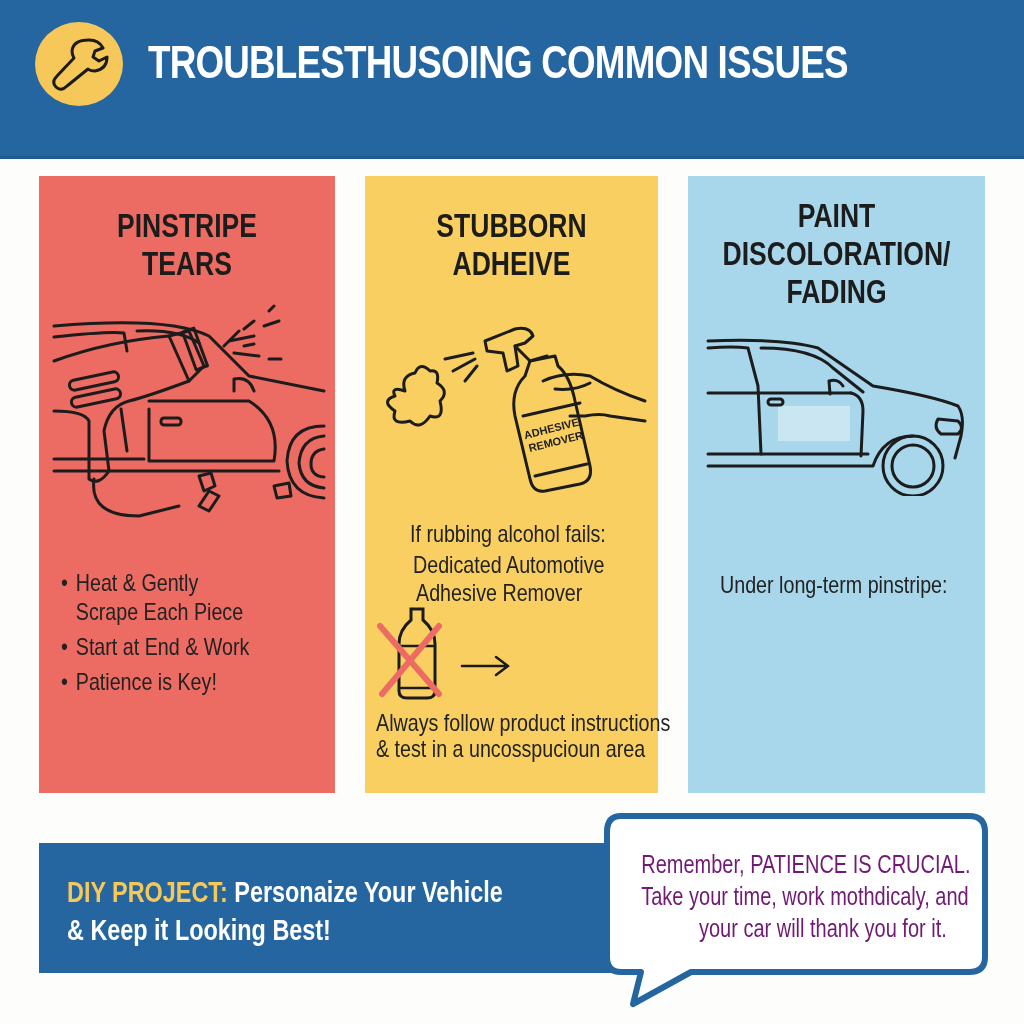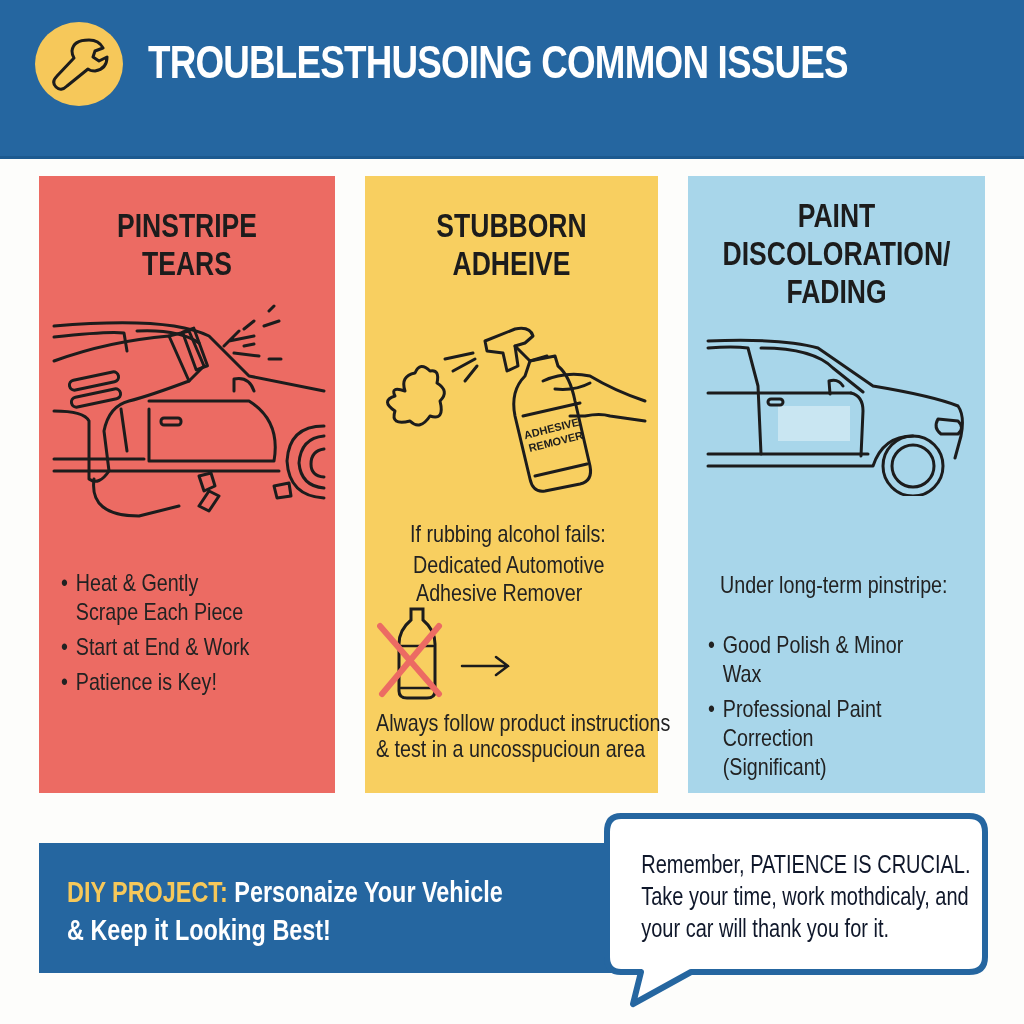--- a/index.html
+++ b/index.html
@@ -24,21 +24,21 @@
     .bullets li { position: relative; padding-left: 18px; font-size: 24px; line-height: 29px; margin-bottom: 6px; transform: scaleX(0.82); transform-origin: left center; white-space: pre-line; color: #222; }
     .bullets li::before { content: "•"; position: absolute; left: 0; top: 0; }
 
     .plain { position: absolute; font-size: 24px; line-height: 29px; transform: scaleX(0.82); transform-origin: left center; white-space: nowrap; color: #222; }
 
     .banner { position: absolute; left: 39px; top: 843px; width: 600px; height: 130px; background: #2566a0; }
     .banner .text { position: absolute; left: 28px; top: 30px; font-size: 30px; line-height: 38px; color: #ffffff; font-weight: bold; transform: scaleX(0.78); transform-origin: left center; white-space: nowrap; }
     .banner .accent { color: #f6c85a; }
 
     .bubble { position: absolute; left: 603px; top: 812px; }
-    .bubble .btext { position: absolute; left: 0; top: 36px; width: 382px; text-align: left; font-size: 25px; line-height: 32px; color: #0f172a; }
+    .bubble .btext { position: absolute; left: 0; top: 36px; width: 382px; text-align: right; font-size: 25px; line-height: 32px; color: #701a75; }
     .bubble .btext div { transform: scaleX(0.80); transform-origin: center; white-space: nowrap; }
   </style>
 </head>
 <body>
 
 <div class="header">
   <div class="badge">
     <svg width="60" height="60" viewBox="0 0 60 60">
       <path d="M40 6 q10 0 14 8 l-8 3 -2 6 6 4 8-4 q0 12 -12 14 q-5 0 -7 -2 L18 52 q-6 6 -11 1 q-5-5 1-11 L25 24 q-2-3 -2-7 q1-11 17-11z" fill="none" stroke="#1c1c1c" stroke-width="3" stroke-linejoin="round"></path>
     </svg>
@@ -136,25 +136,20 @@
     <path d="M148 57 Q160 60 160 75 L158 120"></path>
     <path d="M5 118 L165 118"></path>
     <path d="M5 130 L170 130 Q180 100 210 100"></path>
     <rect x="65" y="63" width="15" height="6" rx="3"></rect>
     <path d="M127 58 L126 45 Q135 42 140 50"></path>
     <path d="M235 83 L255 85 Q262 92 255 98 L238 98 Q230 92 235 83 Z"></path>
     <circle cx="210" cy="130" r="30"></circle>
     <circle cx="210" cy="130" r="21"></circle>
   </svg>
   <div class="plain" style="left:32px; top:394px;">Under long-term pinstripe:</div>
-  <ul class="bullets" style="left:20px; top:454px;">
-    <li>Good Polish &amp; Minor Wax</li>
-    <li>Professional Paint Correction
-(Significant)</li>
-  </ul>
 </div>
 
 <div class="banner">
   <div class="text">
     <span class="accent">DIY PROJECT:</span><span> Personaize Your Vehicle</span><br>
     <span>&amp; Keep it Looking Best!</span>
   </div>
 </div>
 
 <div class="bubble">

